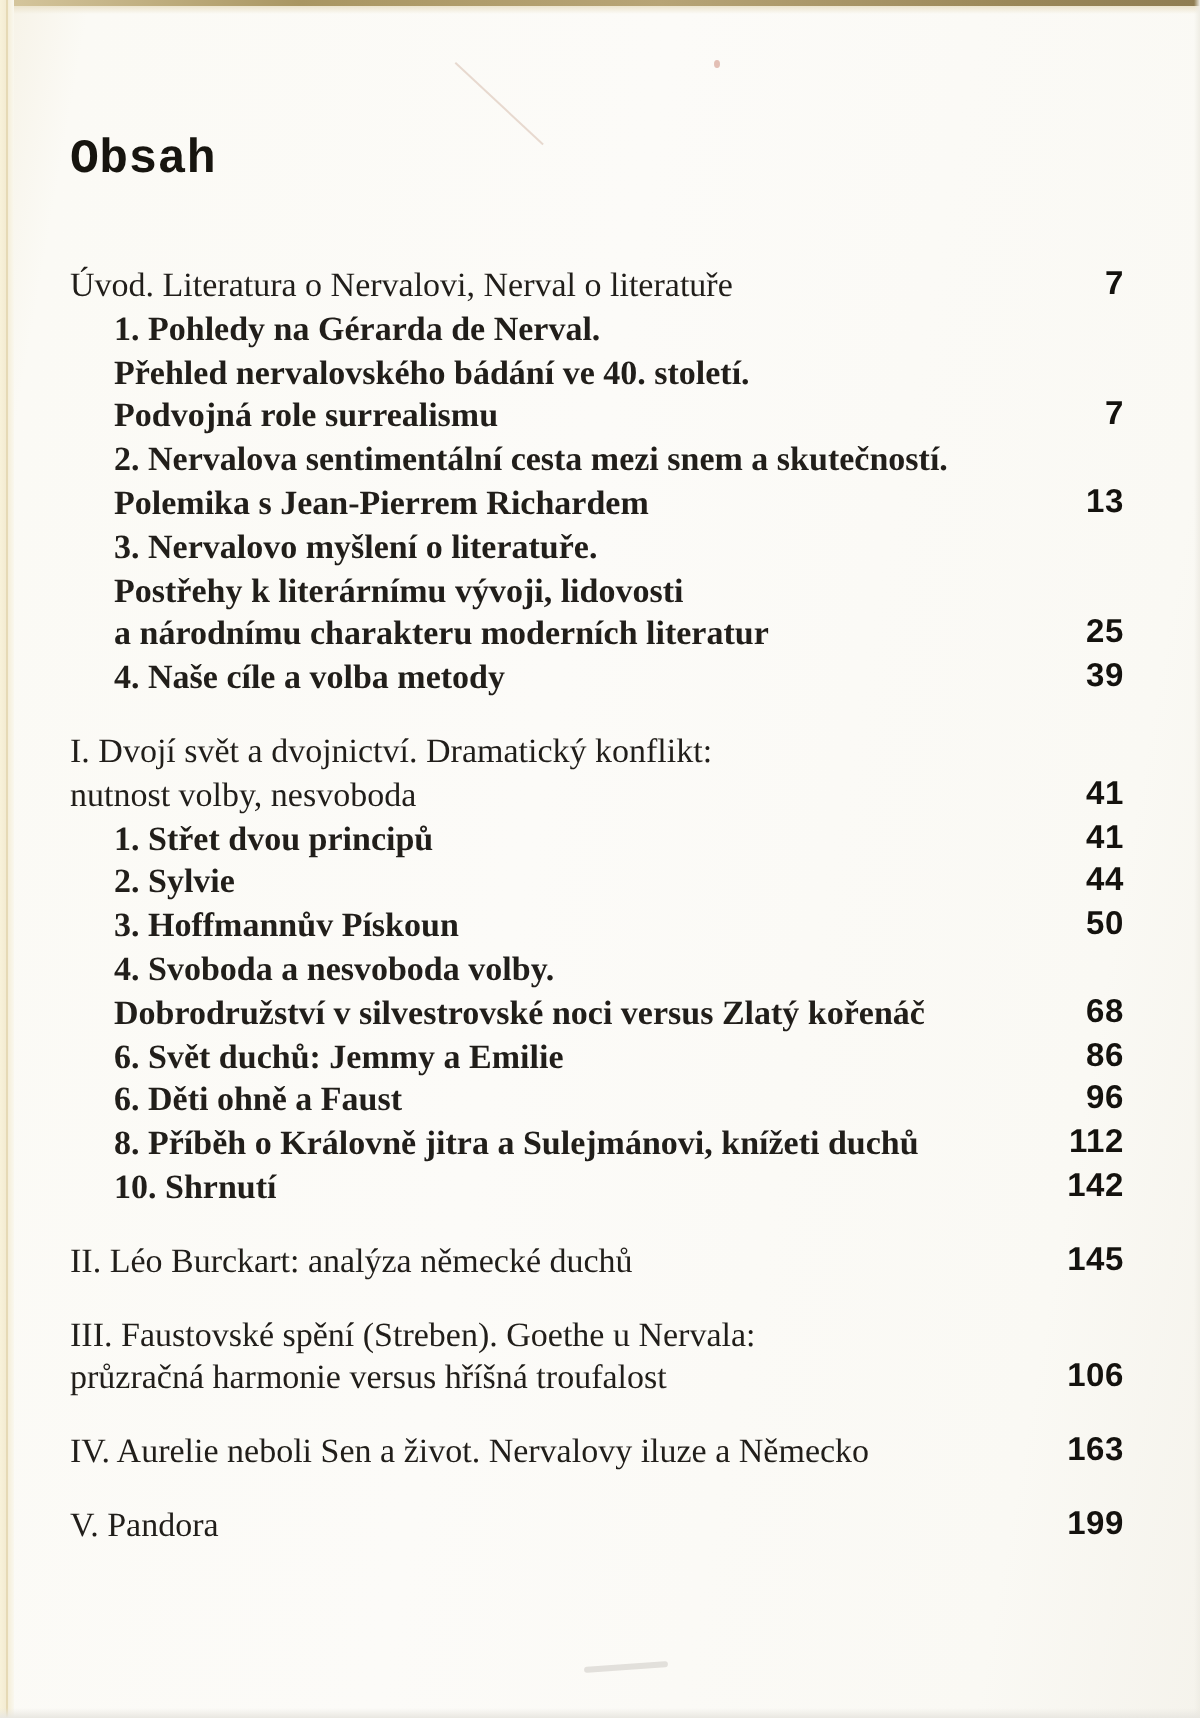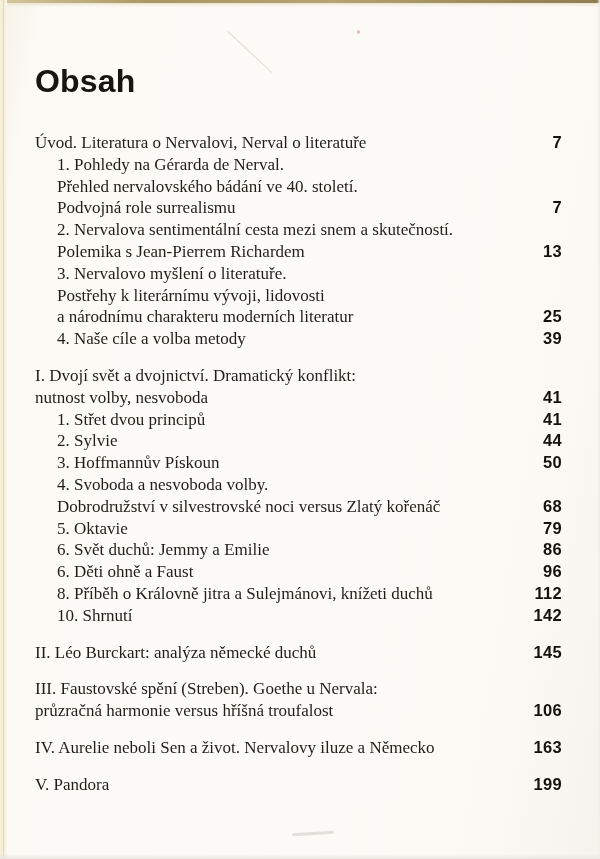--- a/index.html
+++ b/index.html
@@ -55,43 +55,43 @@
     position: absolute; left: 292px; top: 832px; width: 42px; height: 3px;
     background: #b4b0a8; opacity: .35; border-radius: 2px;
     transform: rotate(-4deg);
   }
   
   .content {
     position: absolute;
     top: 66px; left: 35px; right: 38px;
   }
   .title {
-    font-family: Liberation Sans, sans-serif;
+    font-family: Liberation Mono, monospace;
     font-weight: 700;
-    font-size: 32px;
+    font-size: 24px;
     line-height: 30px;
     letter-spacing: 0.2px;
     color: #17150f;
     margin: 0 0 36px 0;
   }
   .toc-section + .toc-section {
     margin-top: 15px;
   }
   .toc-row {
     display: flex;
     align-items: center;
     line-height: 21.8px;
     font-size: 17px;
   }
   .toc-text {
     flex: 1 1 auto;
     white-space: nowrap;
     overflow: hidden;
   }
-  .toc-row.indent-1 .toc-text { padding-left: 22px; }
+  .toc-row.indent-1 .toc-text { padding-left: 22px; font-weight: bold; }
   .toc-page {
     flex: 0 0 auto;
     min-width: 34px;
     text-align: right;
     font-family: "Liberation Sans", sans-serif;
     font-weight: 700;
     font-size: 16.5px;
     color: #14120e;
     letter-spacing: 0.3px;
   }
@@ -178,24 +178,20 @@
           </div>
           <div class="toc-row indent-1">
             <span class="toc-text">4. Svoboda a nesvoboda volby.</span>
             <span class="toc-page"></span>
           </div>
           <div class="toc-row indent-1">
             <span class="toc-text">Dobrodružství v silvestrovské noci versus Zlatý kořenáč</span>
             <span class="toc-page">68</span>
           </div>
           <div class="toc-row indent-1">
-            <span class="toc-text">5. Oktavie</span>
-            <span class="toc-page">79</span>
-          </div>
-          <div class="toc-row indent-1">
             <span class="toc-text">6. Svět duchů: Jemmy a Emilie</span>
             <span class="toc-page">86</span>
           </div>
           <div class="toc-row indent-1">
             <span class="toc-text">6. Děti ohně a Faust</span>
             <span class="toc-page">96</span>
           </div>
           <div class="toc-row indent-1">
             <span class="toc-text">8. Příběh o Královně jitra a Sulejmánovi, knížeti duchů</span>
             <span class="toc-page">112</span>

